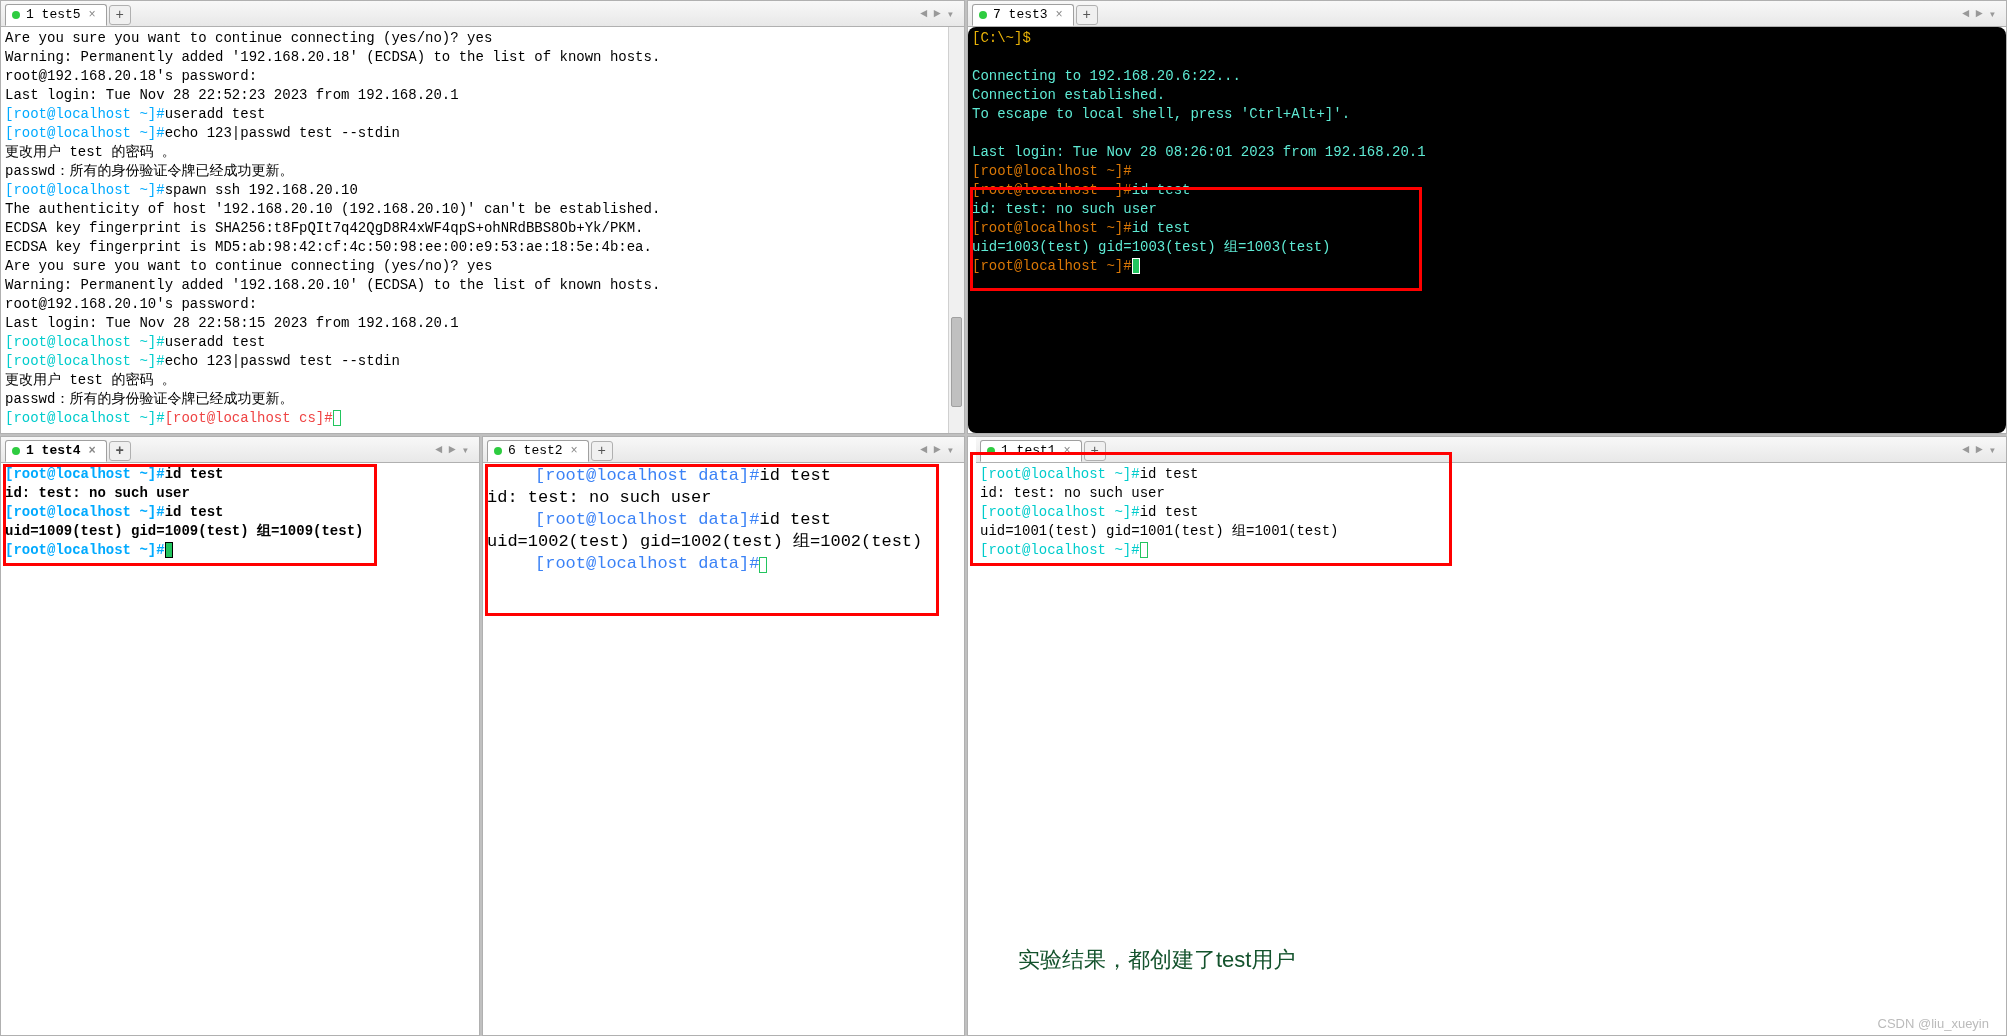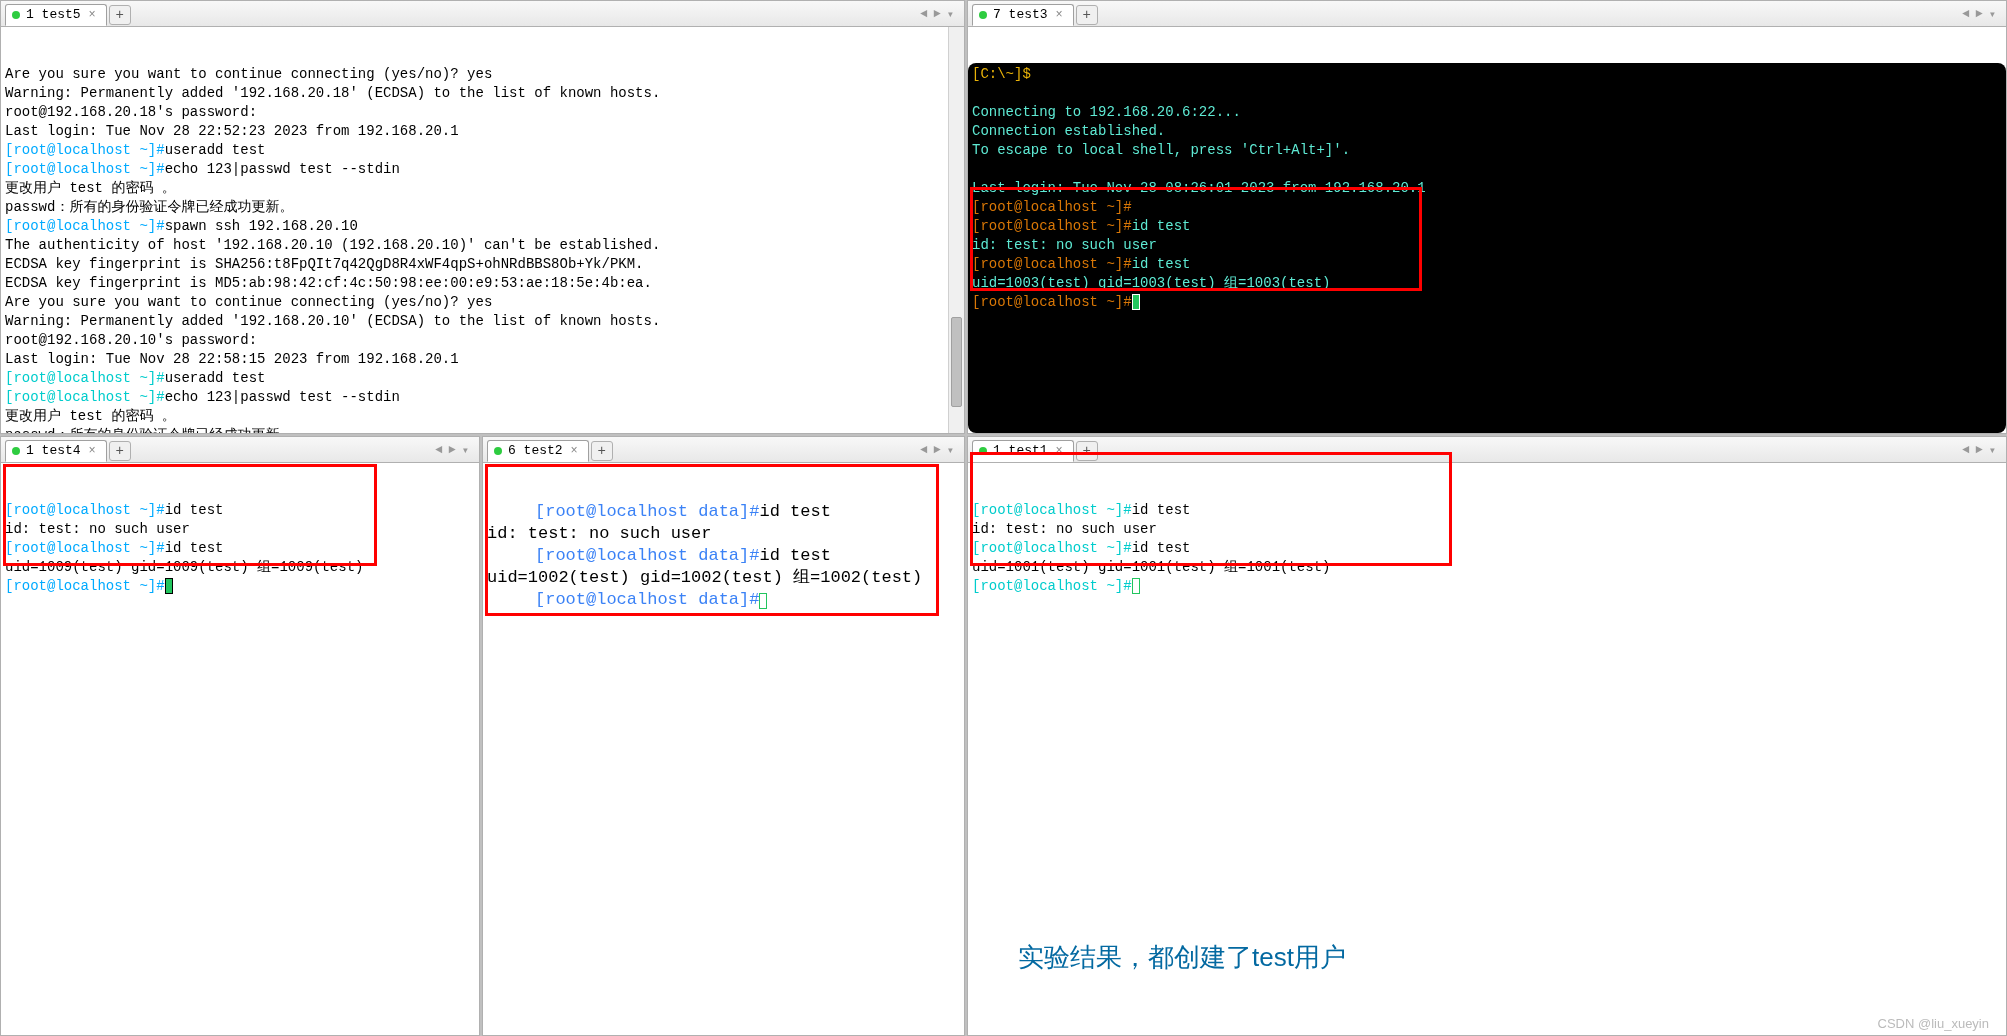--- a/index.html
+++ b/index.html
@@ -5,21 +5,21 @@
   * { box-sizing: border-box; margin: 0; padding: 0; }
   html, body { width: 100%; height: 100%; font-family: "Consolas", "Courier New", monospace; font-size: 14px; background: #e8e8e8; overflow: hidden; }
   .grid {
     display: grid;
     grid-template-columns: 480px 483px 1fr;
     grid-template-rows: 434px 1fr;
     width: 2007px; height: 1036px;
     gap: 2px;
     background: #c0c0c0;
   }
-  .pane { background: #fff; display: flex; flex-direction: column; border: 1px solid #b0b0b0; position: relative; gap: 36px; }
+  .pane { background: #fff; display: flex; flex-direction: column; border: 1px solid #b0b0b0; position: relative; }
   .pane.dark .term { background: #000; color: #eee; }
   .tabs { height: 26px; background: linear-gradient(#f8f8f8,#e8e8e8); display: flex; align-items: center; border-bottom: 1px solid #b0b0b0; padding: 2px 4px 0 4px; gap: 2px; }
   .tab {
     display: flex; align-items: center; gap: 6px;
     padding: 2px 8px 2px 6px;
     background: #fff;
     border: 1px solid #a0a0a0; border-bottom: 1px solid #fff;
     border-radius: 3px 3px 0 0;
     height: 22px;
     font-size: 13px;
@@ -45,27 +45,27 @@
   .p-magenta { color: #3b82f6; margin-left: 48px; }
   .p-orange  { color: #d97706; }
   .p-yellow  { color: #eab308; }
   .p-red     { color: #ef4444; }
   .p-white   { color: #5eead4; }
   .dark .term .default { color: #eee; }
   .cursor { display: inline-block; width: 8px; height: 16px; background: #22c55e; vertical-align: text-bottom; border: 1px solid #000;}
   .cursor-outline { display: inline-block; width: 8px; height: 16px; border: 1px solid #22c55e; vertical-align: text-bottom;}
   .dark .cursor { background: #22c55e; border-color: #fff;}
   .redbox-abs { position: absolute; border: 3px solid #ff0000; pointer-events: none; }
-  .annot { position: absolute; color: #0369a1; font-family: "Microsoft YaHei","SimSun",sans-serif; font-size: 26px; font-weight: 500;}
+  .annot { position: absolute; color: #14532d; font-family: "Microsoft YaHei","SimSun",sans-serif; font-size: 22px; font-weight: 500;}
   .watermark { position: absolute; right: 17px; bottom: 4px; color: #bbb; font-size: 13px; font-family: sans-serif; }
   .pane5 { grid-column: 1 / 3; grid-row: 1; }
   .pane3 { grid-column: 3; grid-row: 1; }
-  .pane4 { grid-column: 1; grid-row: 2; }
+  .pane4 { grid-column: 1; grid-row: 2; font-weight: bold; }
   .pane2 { grid-column: 2; grid-row: 2; }
-  .pane1 { grid-column: 3; grid-row: 2; }
+  .pane1 { grid-column: 3; grid-row: 2; padding-left: 8px; }
 </style>
 </head>
 <body>
 
 <div class="grid">
 
   <div class="pane pane5">
     <div class="tabs">
       <div class="tab">
         <span class="dot"></span>

